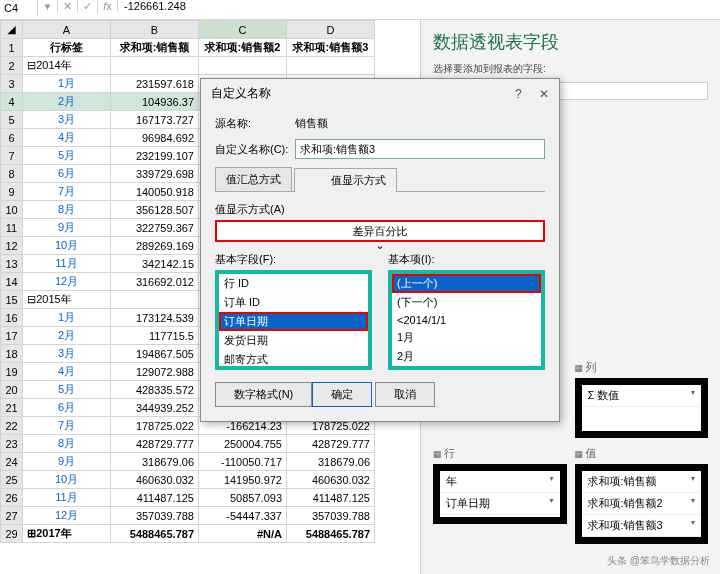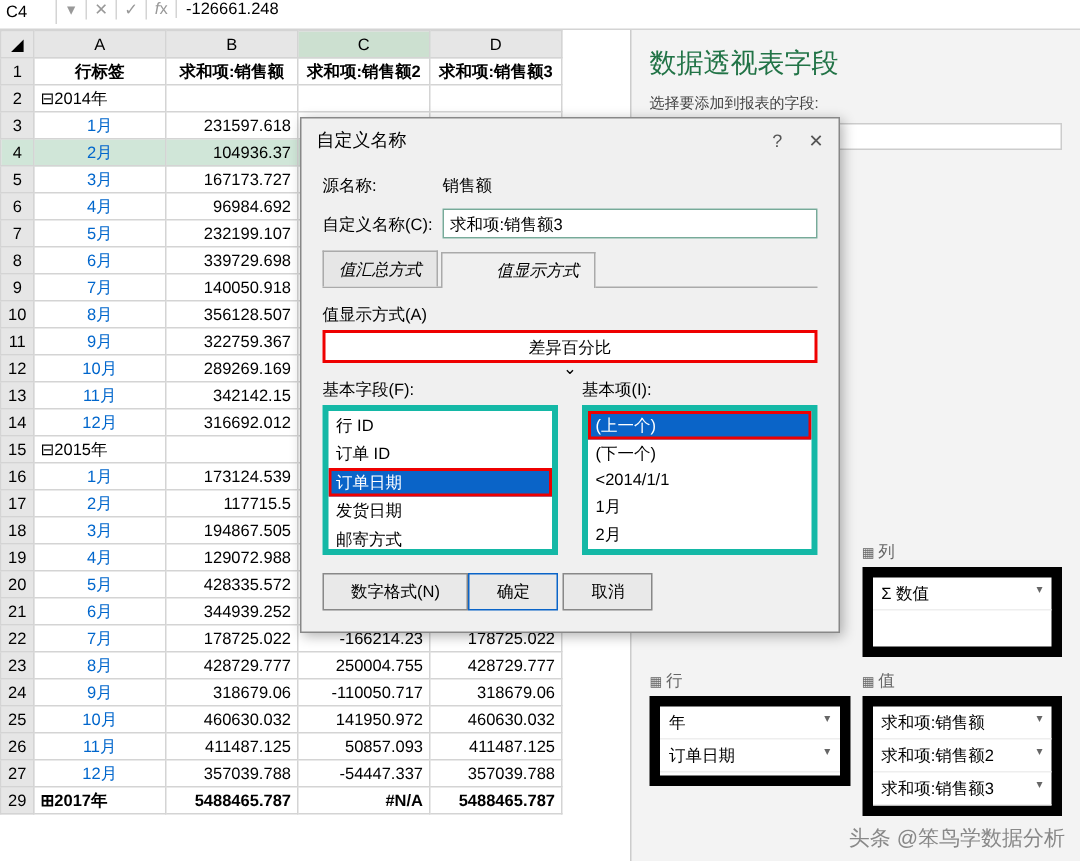--- a/index.html
+++ b/index.html
@@ -40,36 +40,36 @@
 .drop-item::after { content: "▾"; color: #666; font-size: 8px; }
 
 
 .dialog { position: absolute; left: 200px; top: 78px; width: 360px; background: #f0f0f0; border: 1px solid #888; box-shadow: 2px 2px 8px rgba(0,0,0,.3); }
 .dlg-title { display: flex; justify-content: space-between; align-items: center; padding: 6px 10px; font-size: 12px; }
 .dlg-title-btns span { margin-left: 14px; color: #555; cursor: pointer; }
 .dlg-body { padding: 8px 14px 14px; }
 .dlg-row { display: flex; align-items: center; margin-bottom: 8px; font-size: 11px; }
 .dlg-row label { width: 80px; }
 .dlg-input { flex: 1; border: 1px solid #7a9; padding: 2px 4px; background: #fff; height: 20px; font-size: 11px; }
-.tabs { display: flex; border-bottom: 1px solid #aaa; margin-bottom: 10px; font-style: italic; }
+.tabs { display: flex; border-bottom: 1px solid #aaa; margin-bottom: 10px; }
 .tab { padding: 4px 10px; border: 1px solid #aaa; border-bottom: none; background: #e6e6e6; margin-right: 2px; font-size: 11px; }
 .tab.active { background: #f0f0f0; position: relative; top: 1px; padding-left: 36px; }
 .combo { width: 100%; border: 1px solid #7a9; background: #fff; padding: 2px 20px; height: 22px; display: flex; justify-content: space-between; align-items: center; flex-direction: column; }
 .redbox { border: 2px solid #e00 !important; }
 .two-col { display: flex; gap: 16px; margin-top: 10px; }
 .listbox-wrap { flex: 1; }
 .listbox-lbl { font-size: 11px; margin-bottom: 3px; }
 .listbox { border: 4px solid #14b8a6; background: #fff; height: 100px; overflow: hidden; font-size: 11px; }
 .listbox div { padding: 2px 5px; }
 .listbox .sel { background: #0a64c8; color: #fff; }
 .dlg-footer { display: flex; justify-content: flex-start; align-items: center; margin-top: 12px; }
 .btn { border: 1px solid #888; background: #e9e9e9; padding: 4px 18px; font-size: 11px; cursor: pointer; }
 .btn.primary { border: 1px solid #0a64c8; }
 
-.watermark { position: absolute; right: 10px; bottom: 6px; font-size: 14px; color: #888; }
+.watermark { position: absolute; right: 10px; bottom: 6px; font-size: 10px; color: #888; }
 .watermark::before { content: "头条 "; }
 </style>
 </head>
 <body>
 
 <div class="formula-bar">
   <div class="name-box">C4</div>
   <div class="fb-btn">▾</div>
   <div class="fb-btn">✕</div>
   <div class="fb-btn">✓</div>

